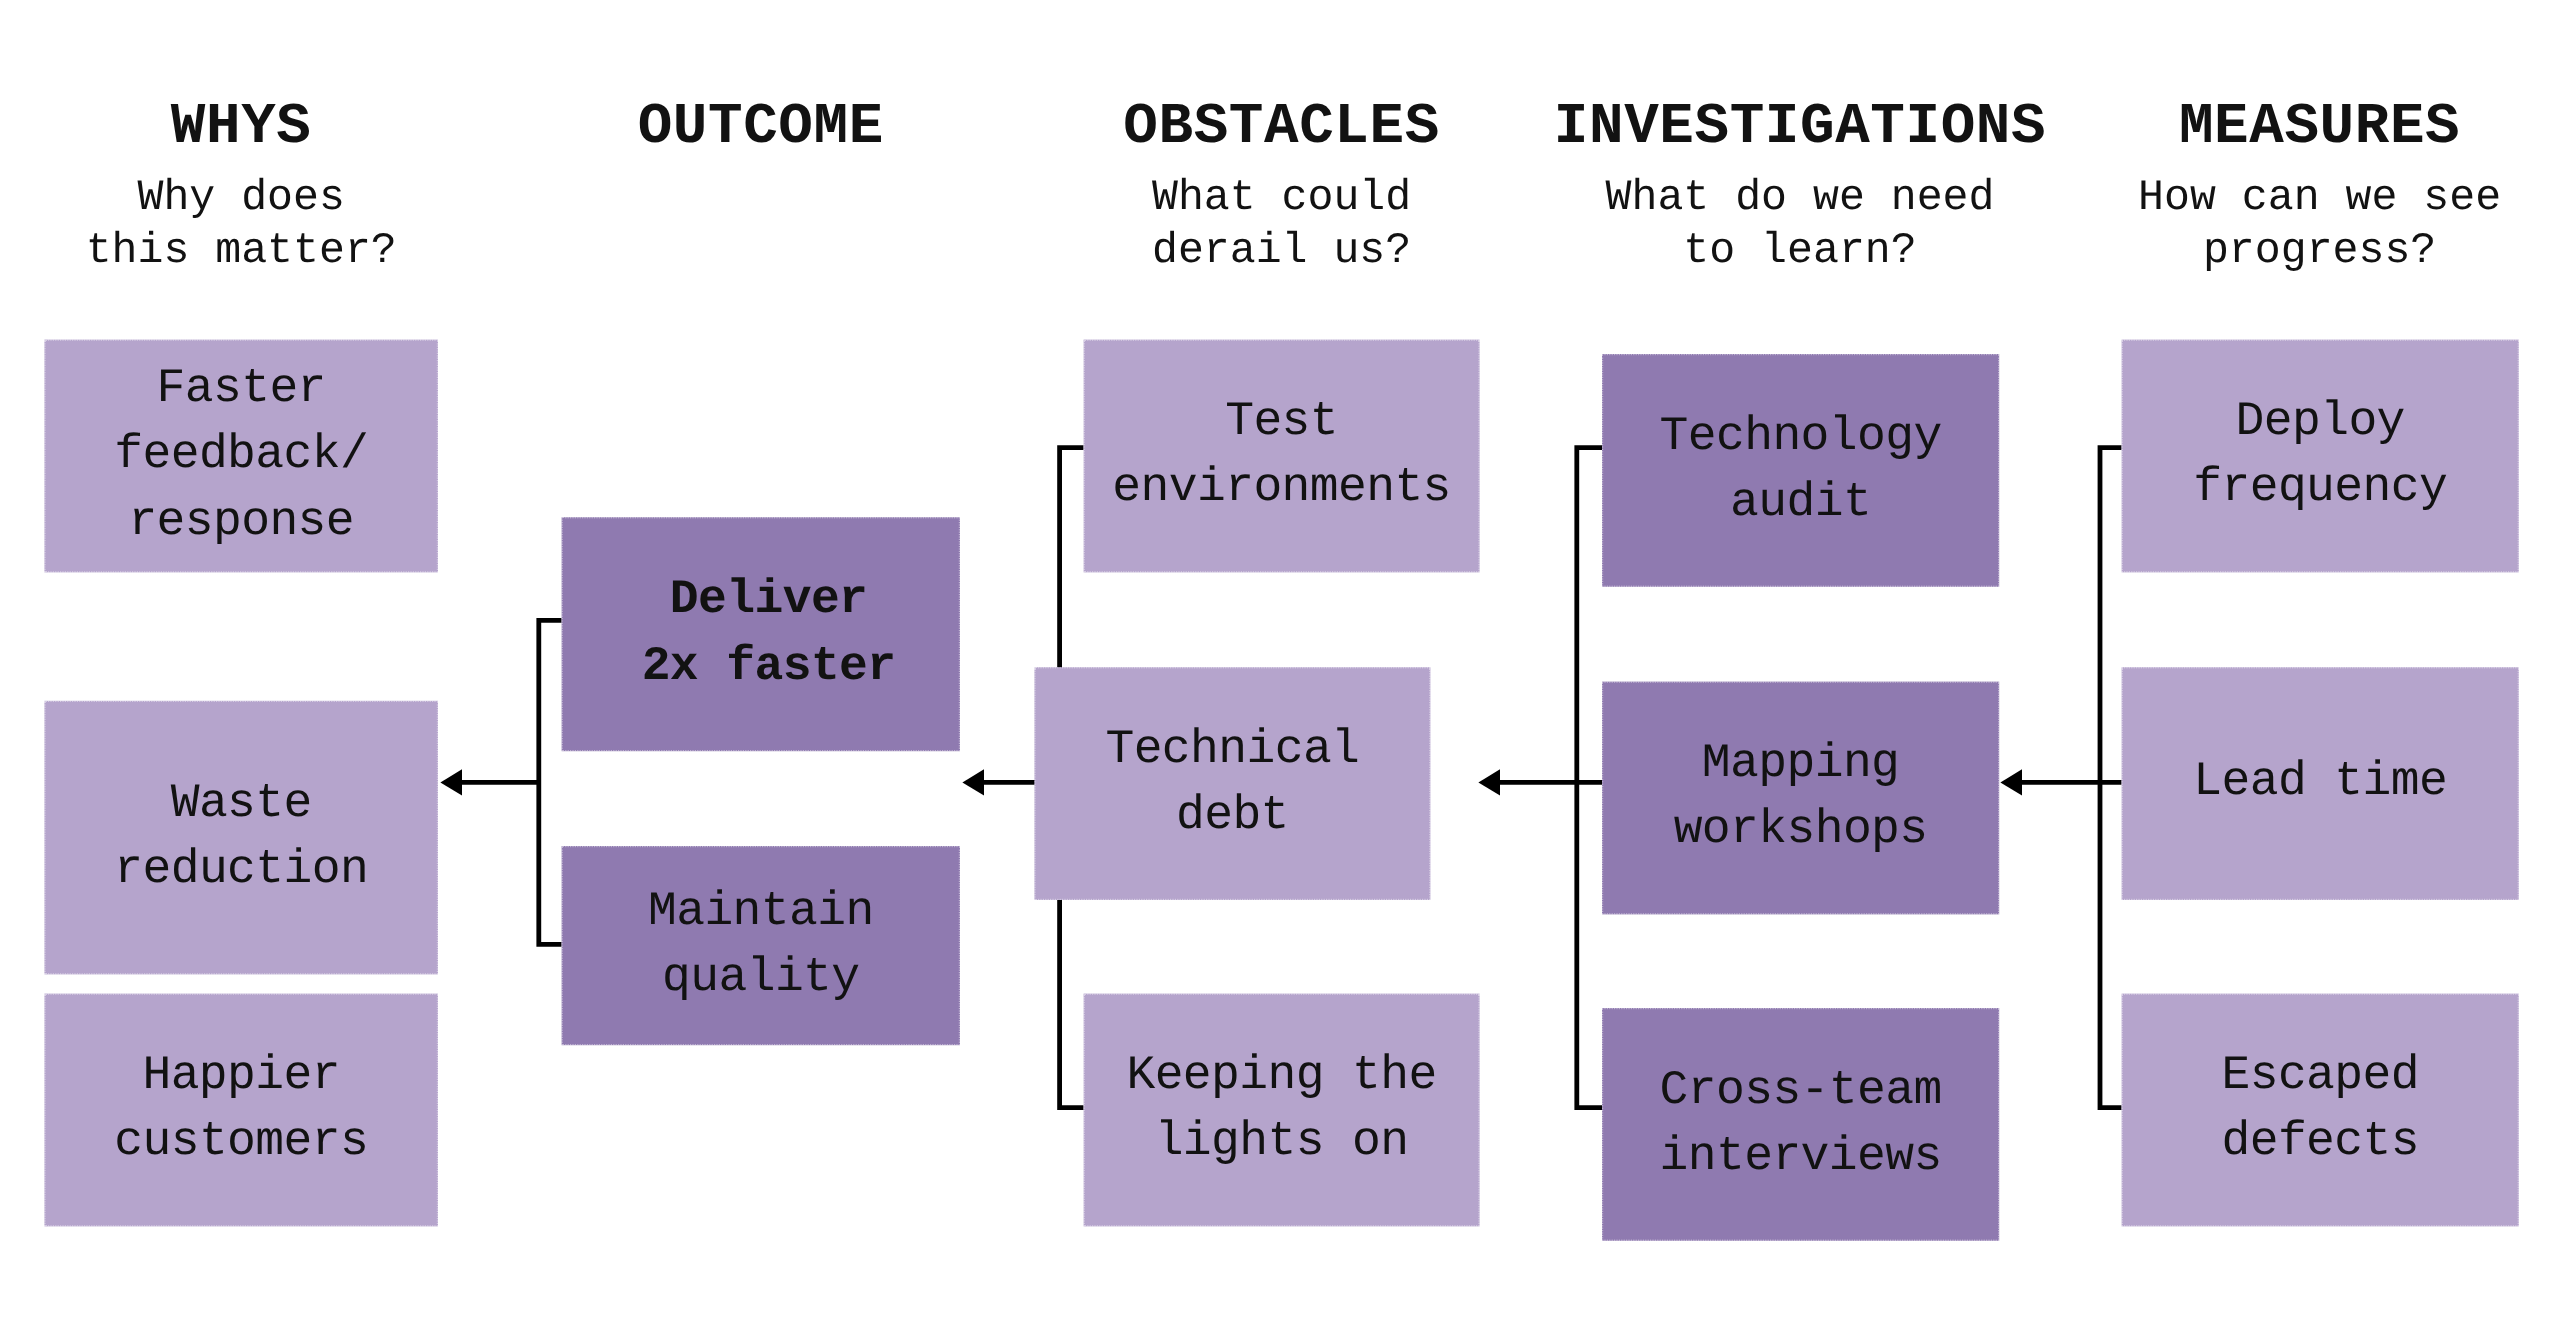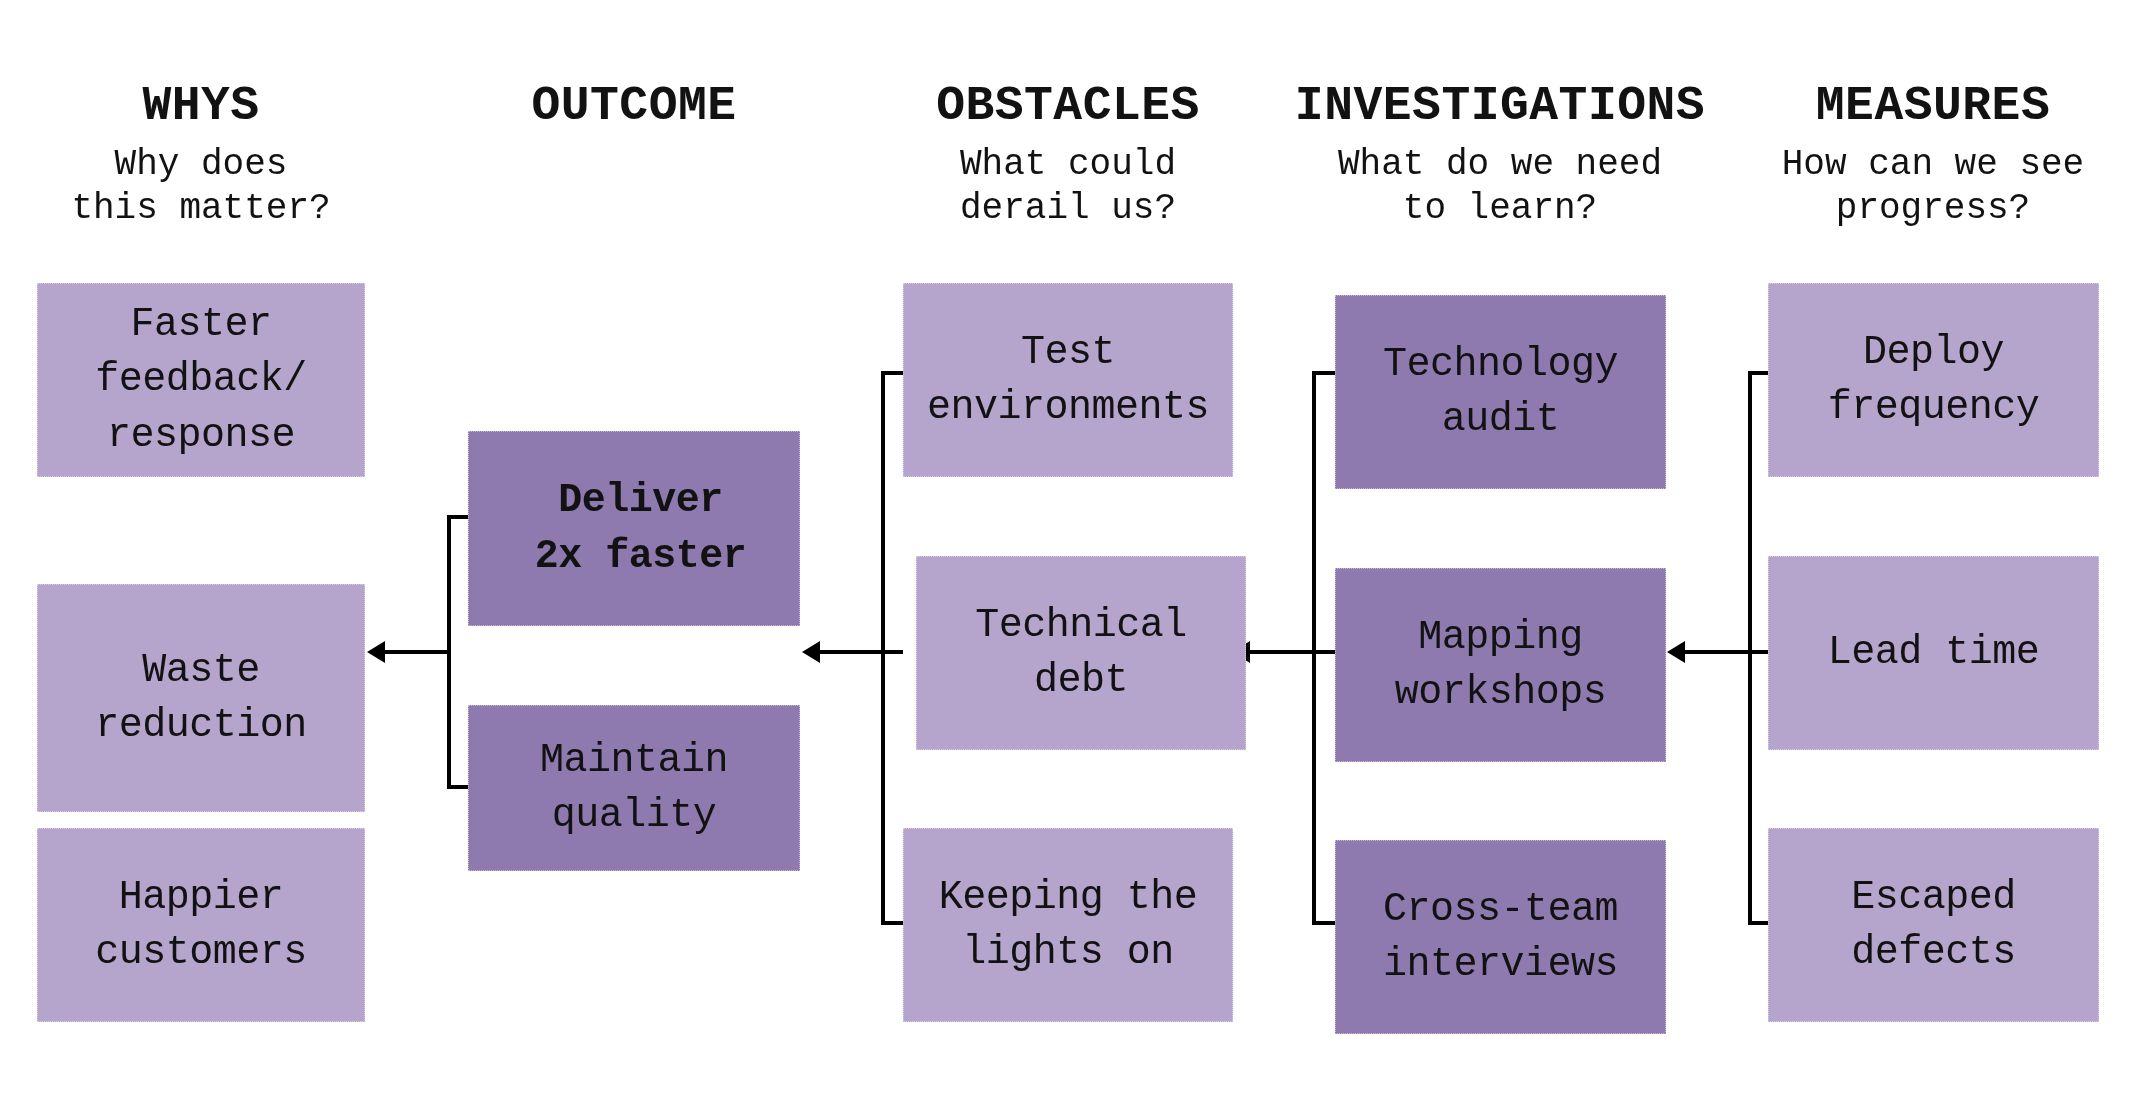--- a/index.html
+++ b/index.html
@@ -113,21 +113,21 @@
   </div>
   <div class="node dark" style="left:468px;top:693px;width:332px;height:166px;">
     <span>Maintain
 quality</span>
   </div>
 
   <div class="node light" style="left:903px;top:283px;width:330px;height:194px;">
     <span>Test
 environments</span>
   </div>
-  <div class="node light" style="left:916px;top:556px;width:330px;height:194px;">
+  <div class="node light" style="left:862px;top:556px;width:330px;height:194px;">
     <span>Technical debt</span>
   </div>
   <div class="node light" style="left:903px;top:828px;width:330px;height:194px;">
     <span>Keeping the
 lights on</span>
   </div>
 
   <div class="node dark" style="left:1335px;top:283px;width:331px;height:194px;">
     <span>Technology
 audit</span>

